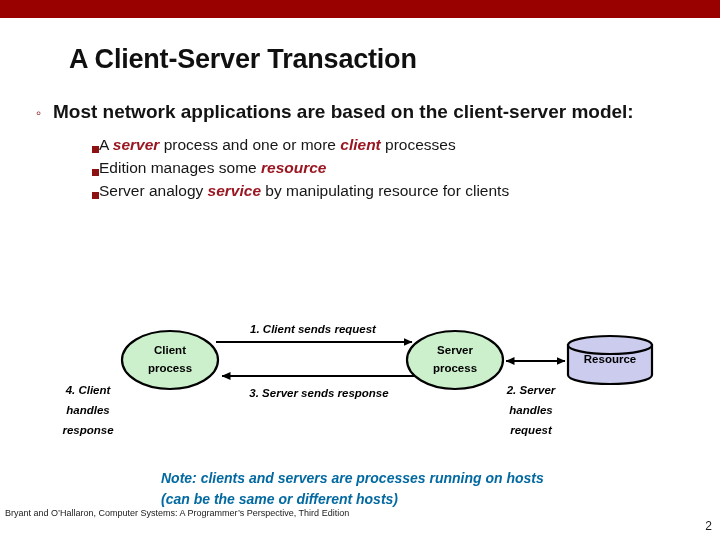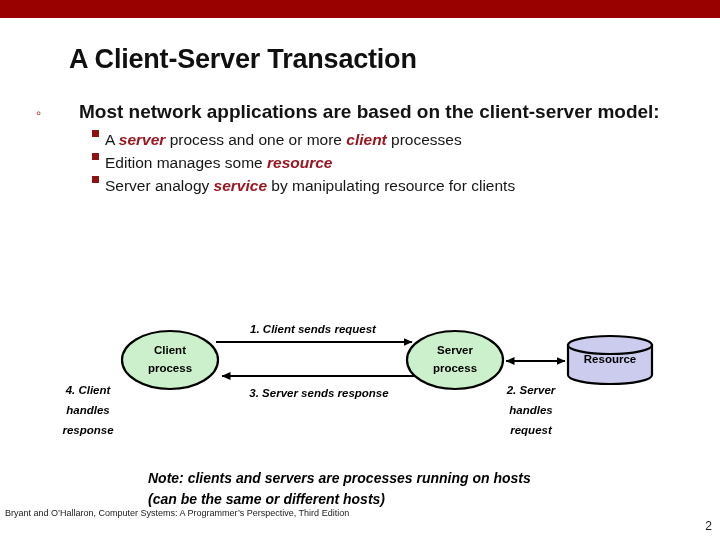--- a/index.html
+++ b/index.html
@@ -56,30 +56,29 @@
     line-height: 1;
     width: 11px;
     flex: none;
     text-align: center;
   }
   .lvl1-text {
     font-size: 19px;
     font-weight: bold;
     color: #131313;
     white-space: nowrap;
-    margin-left: 26px;
   }
   #sub-list {
     margin-top: 8px;
     padding-left: 59px;
   }
   .lvl2-row {
     display: flex;
-    align-items: flex-start;
-    gap: 6px;
+    align-items: flex-end;
+    gap: 0;
     height: 23px;
   }
   .lvl2-marker {
     flex: none;
     width: 7px;
     height: 7px;
     background: #8d1111;
     transform: translateY(-1px);
   }
   .lvl2-text {
@@ -112,27 +111,27 @@
     font-family: "Liberation Sans", sans-serif;
     font-size: 11.5px;
     font-weight: bold;
     font-style: italic;
     fill: #000000;
   }
 
   
   #note {
     position: absolute;
-    left: 148px;
+    left: 161px;
     top: 468px;
     width: 460px;
     font-size: 14px;
     font-weight: bold;
     font-style: italic;
-    color: #000000;
+    color: #0369a1;
     line-height: 21px;
   }
 
   
   #footer-text {
     position: absolute;
     left: 5px;
     top: 508px;
     font-size: 9px;
     color: #1a1a1a;

